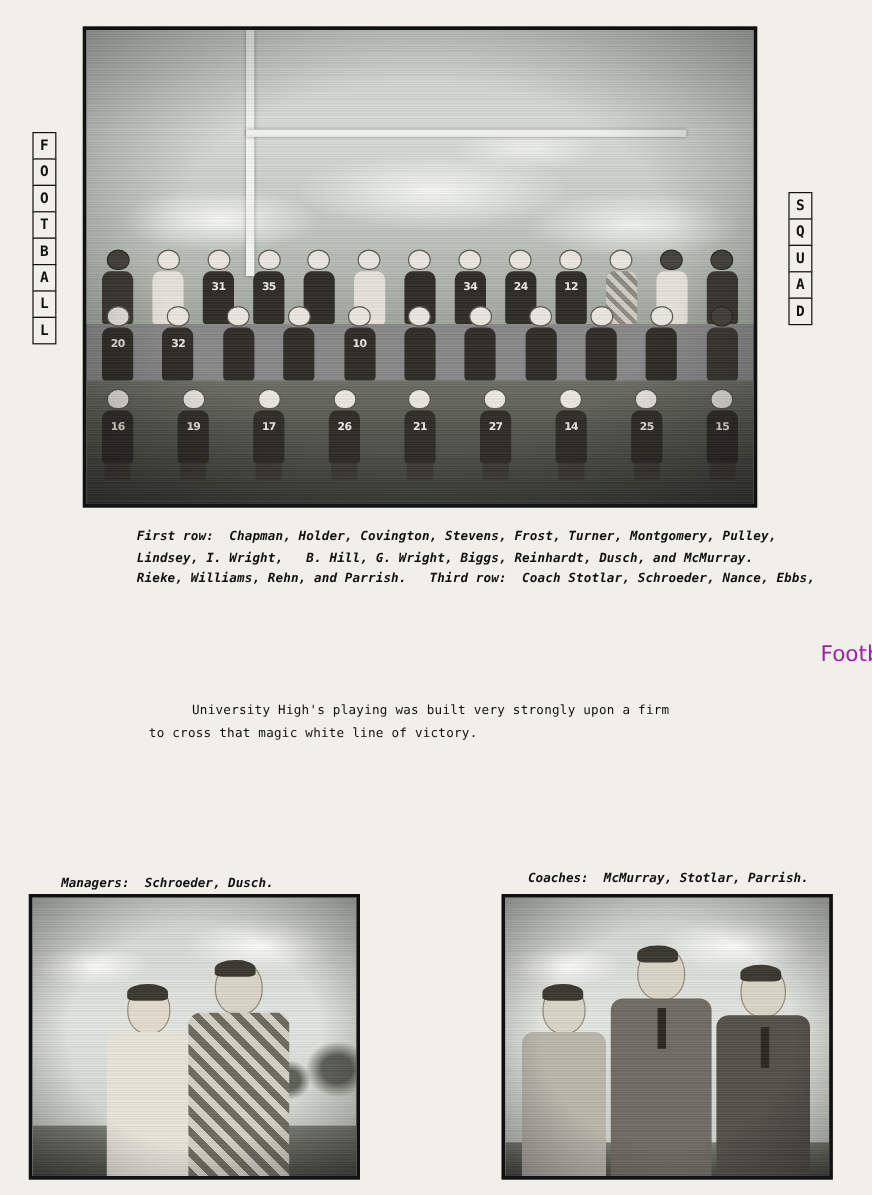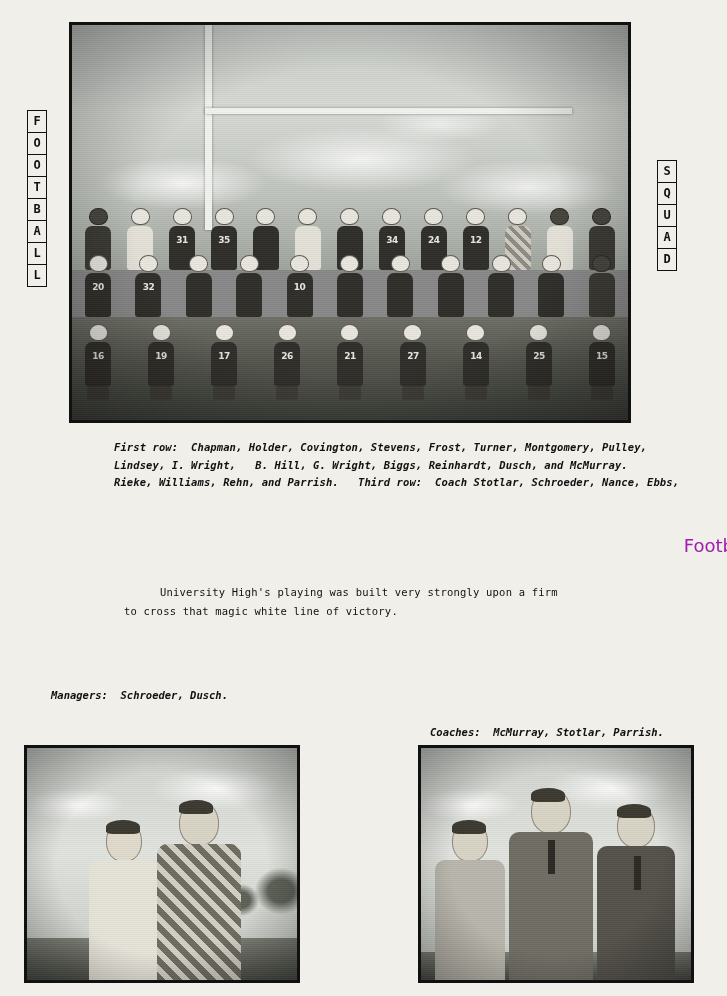--- a/index.html
+++ b/index.html
@@ -217,22 +217,22 @@
   
   .small-caption {
     position: absolute;
     font-family: "DejaVu Sans Mono", monospace;
     font-size: 10.5px;
     font-style: italic;
     font-weight: bold;
     color: #111;
     white-space: pre;
   }
-  #managers-caption { left: 51px; top: 689px; }
-  #coaches-caption { left: 430px; top: 726px; }
+  #managers-caption { left: 51px; top: 730px; }
+  #coaches-caption { left: 440px; top: 726px; }
 
   
   #managers-photo {
     left: 24px;
     top: 745px;
     width: 270px;
     height: 232px;
   }
   #coaches-photo {
     left: 418px;

